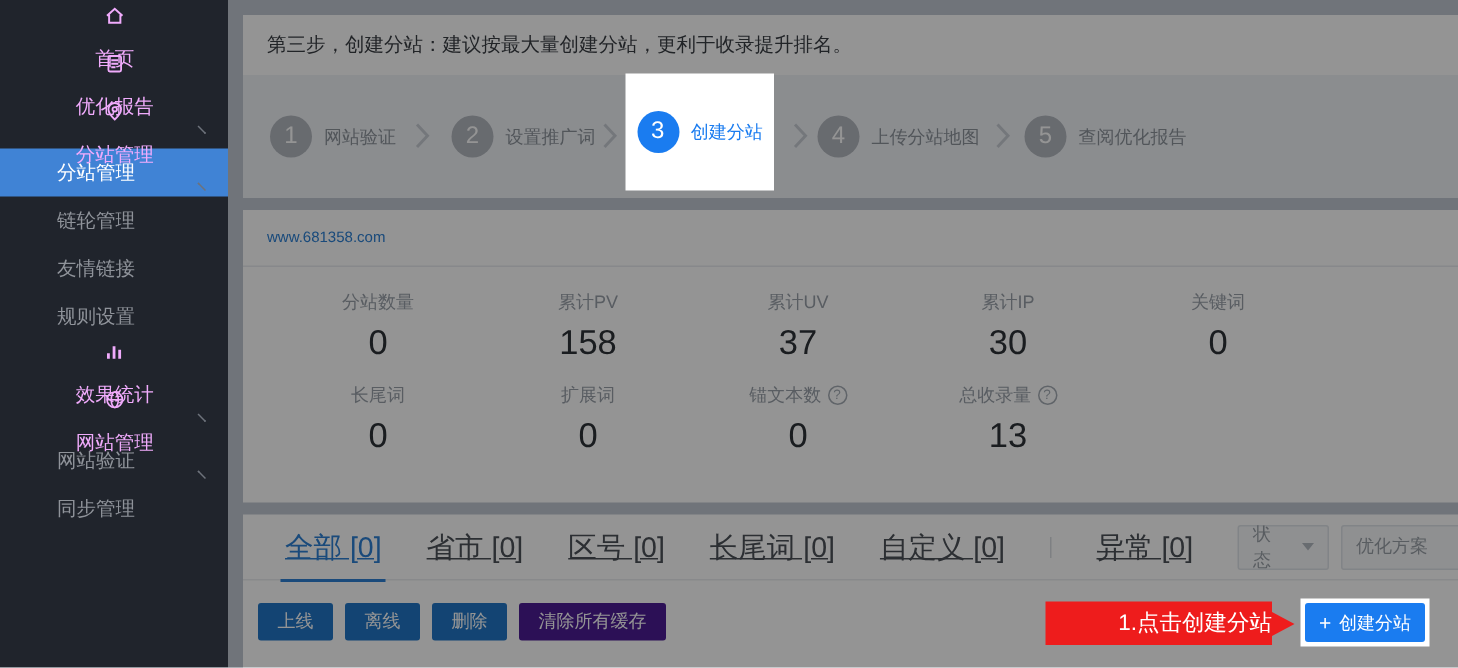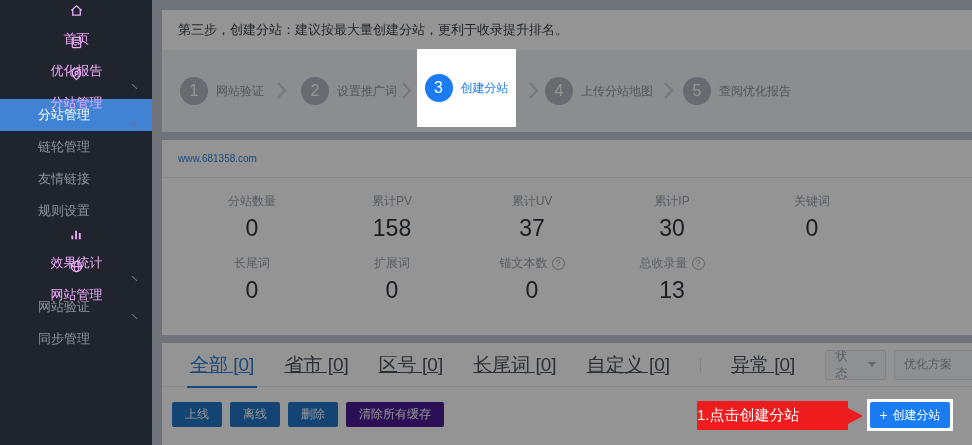--- a/index.html
+++ b/index.html
@@ -56,21 +56,21 @@
   .select.plan { width:128px; }
   .caret { width:0; height:0; border-left:4px solid transparent; border-right:4px solid transparent; border-top:5px solid #b3bac2; }
   .search-group { display:flex; height:30px; border:1px solid #dfe3e8; border-radius:2px; background:#fff; }
   .search-input { width:118px; border:none; outline:none; padding:0 9px; font-size:12px; color:#555; background:transparent; }
   .search-input::placeholder { color:#9aa1a8; }
   .actions-row { display:flex; gap:8px; padding:15px 0 0 10px; }
   .btn { height:25px; padding:0 13px; font-size:12px; color:#fff; background:#2176c7; border:none; border-radius:2px; cursor:pointer; white-space:nowrap; }
   .btn.warn { background:#4c1d95; }
 
   
-  .callout { position:absolute; left:545px; top:401px; width:151px; height:29px; background:#ee1c1c; color:#fff; font-size:15px; display:flex; align-items:center; justify-content:flex-start; z-index:30; }
+  .callout { position:absolute; left:545px; top:401px; width:151px; height:29px; background:#ee1c1c; color:#fff; font-size:15px; display:flex; align-items:center; justify-content:flex-end; z-index:30; }
   .callout::after { content:""; position:absolute; left:100%; top:50%; margin-top:-8px; border-left:15px solid #ee1c1c; border-top:8px solid transparent; border-bottom:8px solid transparent; }
   .create-wrap { position:absolute; left:715px; top:399px; width:86px; height:32px; background:#ffffff; padding:3px; z-index:25; }
   .create-btn { width:100%; height:100%; background:#1a7cf0; color:#fff; font-size:12px; border:none; border-radius:2px; display:flex; align-items:center; justify-content:center; gap:5px; cursor:pointer; }
   .plus { font-size:14px; line-height:1; }
 </style>
 </head>
 <body>
 
 <div class="screen">
 

